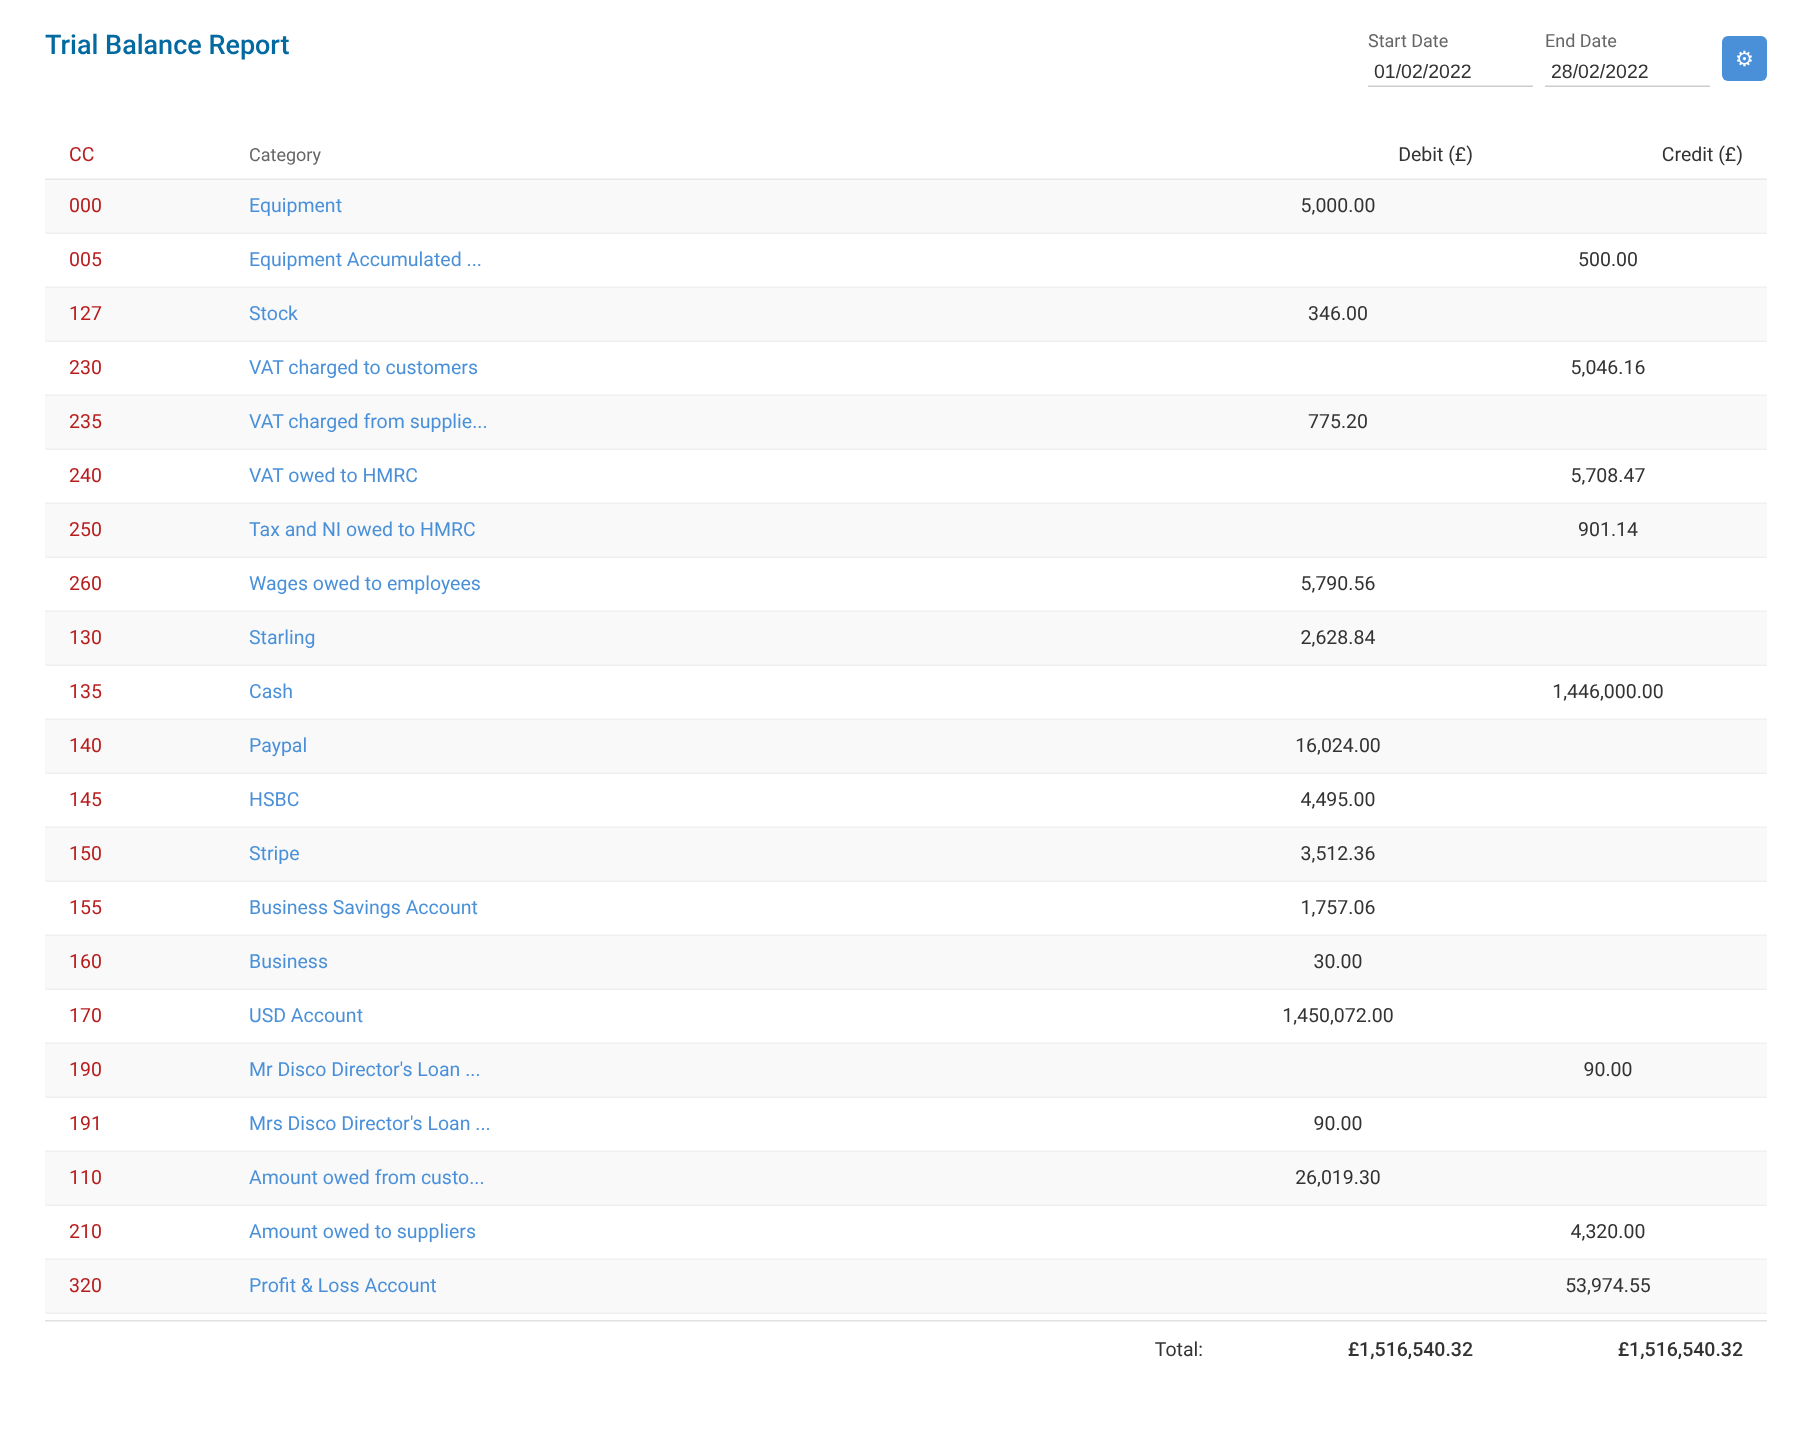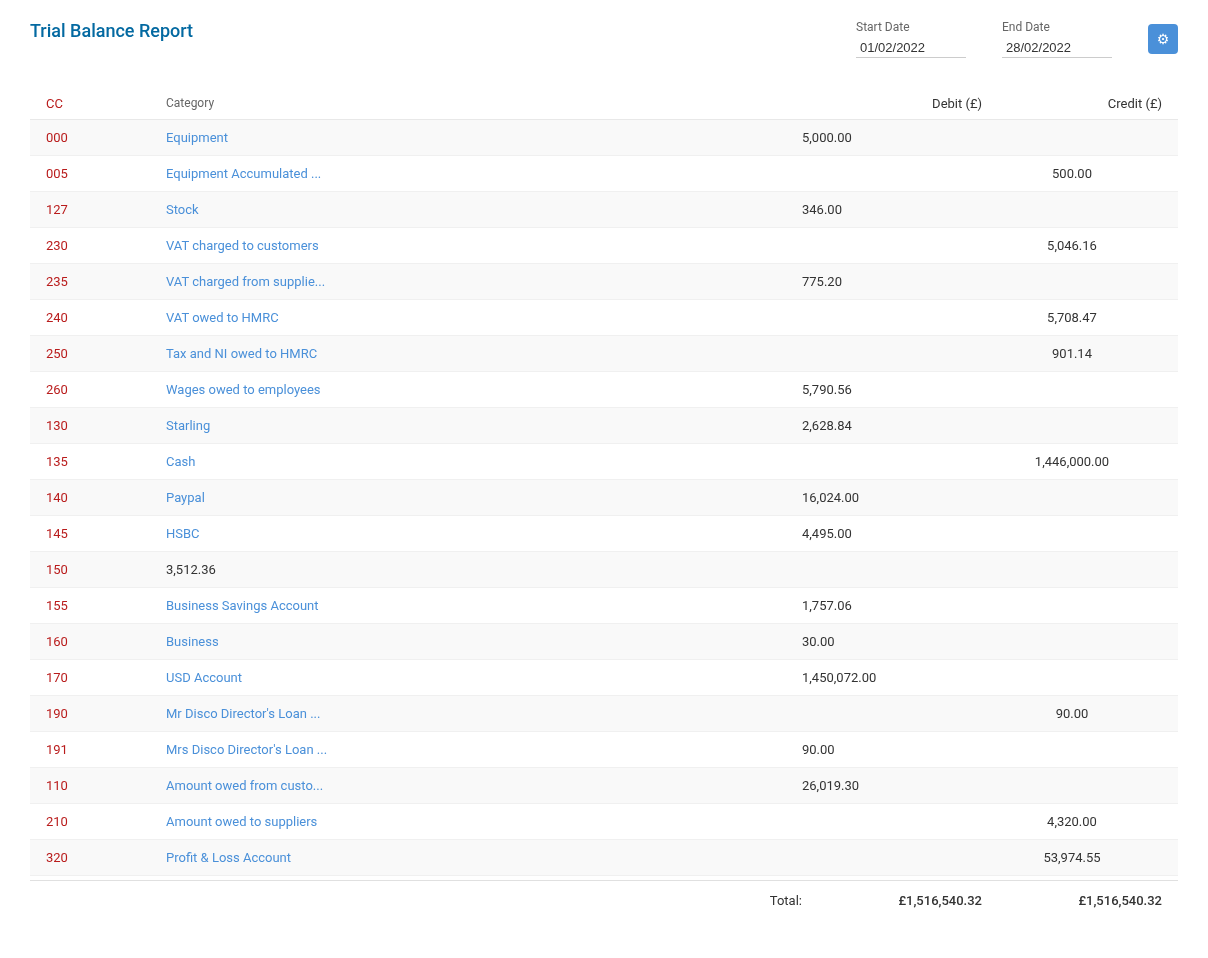--- a/index.html
+++ b/index.html
@@ -17,21 +17,21 @@
     }
     .page-title {
       font-size: 18px;
       font-weight: 500;
       color: #0369a1;
       flex: 1;
     }
     .date-controls {
       display: flex;
       align-items: center;
-      gap: 36px;
+      gap: 8px;
     }
     .date-group {
       display: flex;
       flex-direction: column;
       gap: 4px;
     }
     .date-label {
       font-size: 12px;
       color: #666;
     }
@@ -89,21 +89,21 @@
     .col-cc {
       color: #b91c1c;
       font-size: 13px;
     }
     .col-category a {
       color: #4a90d9;
       text-decoration: none;
       font-size: 13px;
     }
     .col-debit {
-      text-align: left;
+      text-align: center;
       font-size: 13px;
       color: #333;
     }
     .col-credit {
       text-align: center;
       font-size: 13px;
       color: #333;
     }
     .table-footer {
       display: grid;
@@ -227,20 +227,21 @@
         <div class="col-credit"></div>
       </div>
       <div class="table-row">
         <div class="col-cc">145</div>
         <div class="col-category"><a href="#">HSBC</a></div>
         <div class="col-debit">4,495.00</div>
         <div class="col-credit"></div>
       </div>
       <div class="table-row">
         <div class="col-cc">150</div>
+        <div class="col-category"><a href="#">Stripe</a></div>
         <div class="col-debit">3,512.36</div>
         <div class="col-credit"></div>
       </div>
       <div class="table-row">
         <div class="col-cc">155</div>
         <div class="col-category"><a href="#">Business Savings Account</a></div>
         <div class="col-debit">1,757.06</div>
         <div class="col-credit"></div>
       </div>
       <div class="table-row">

